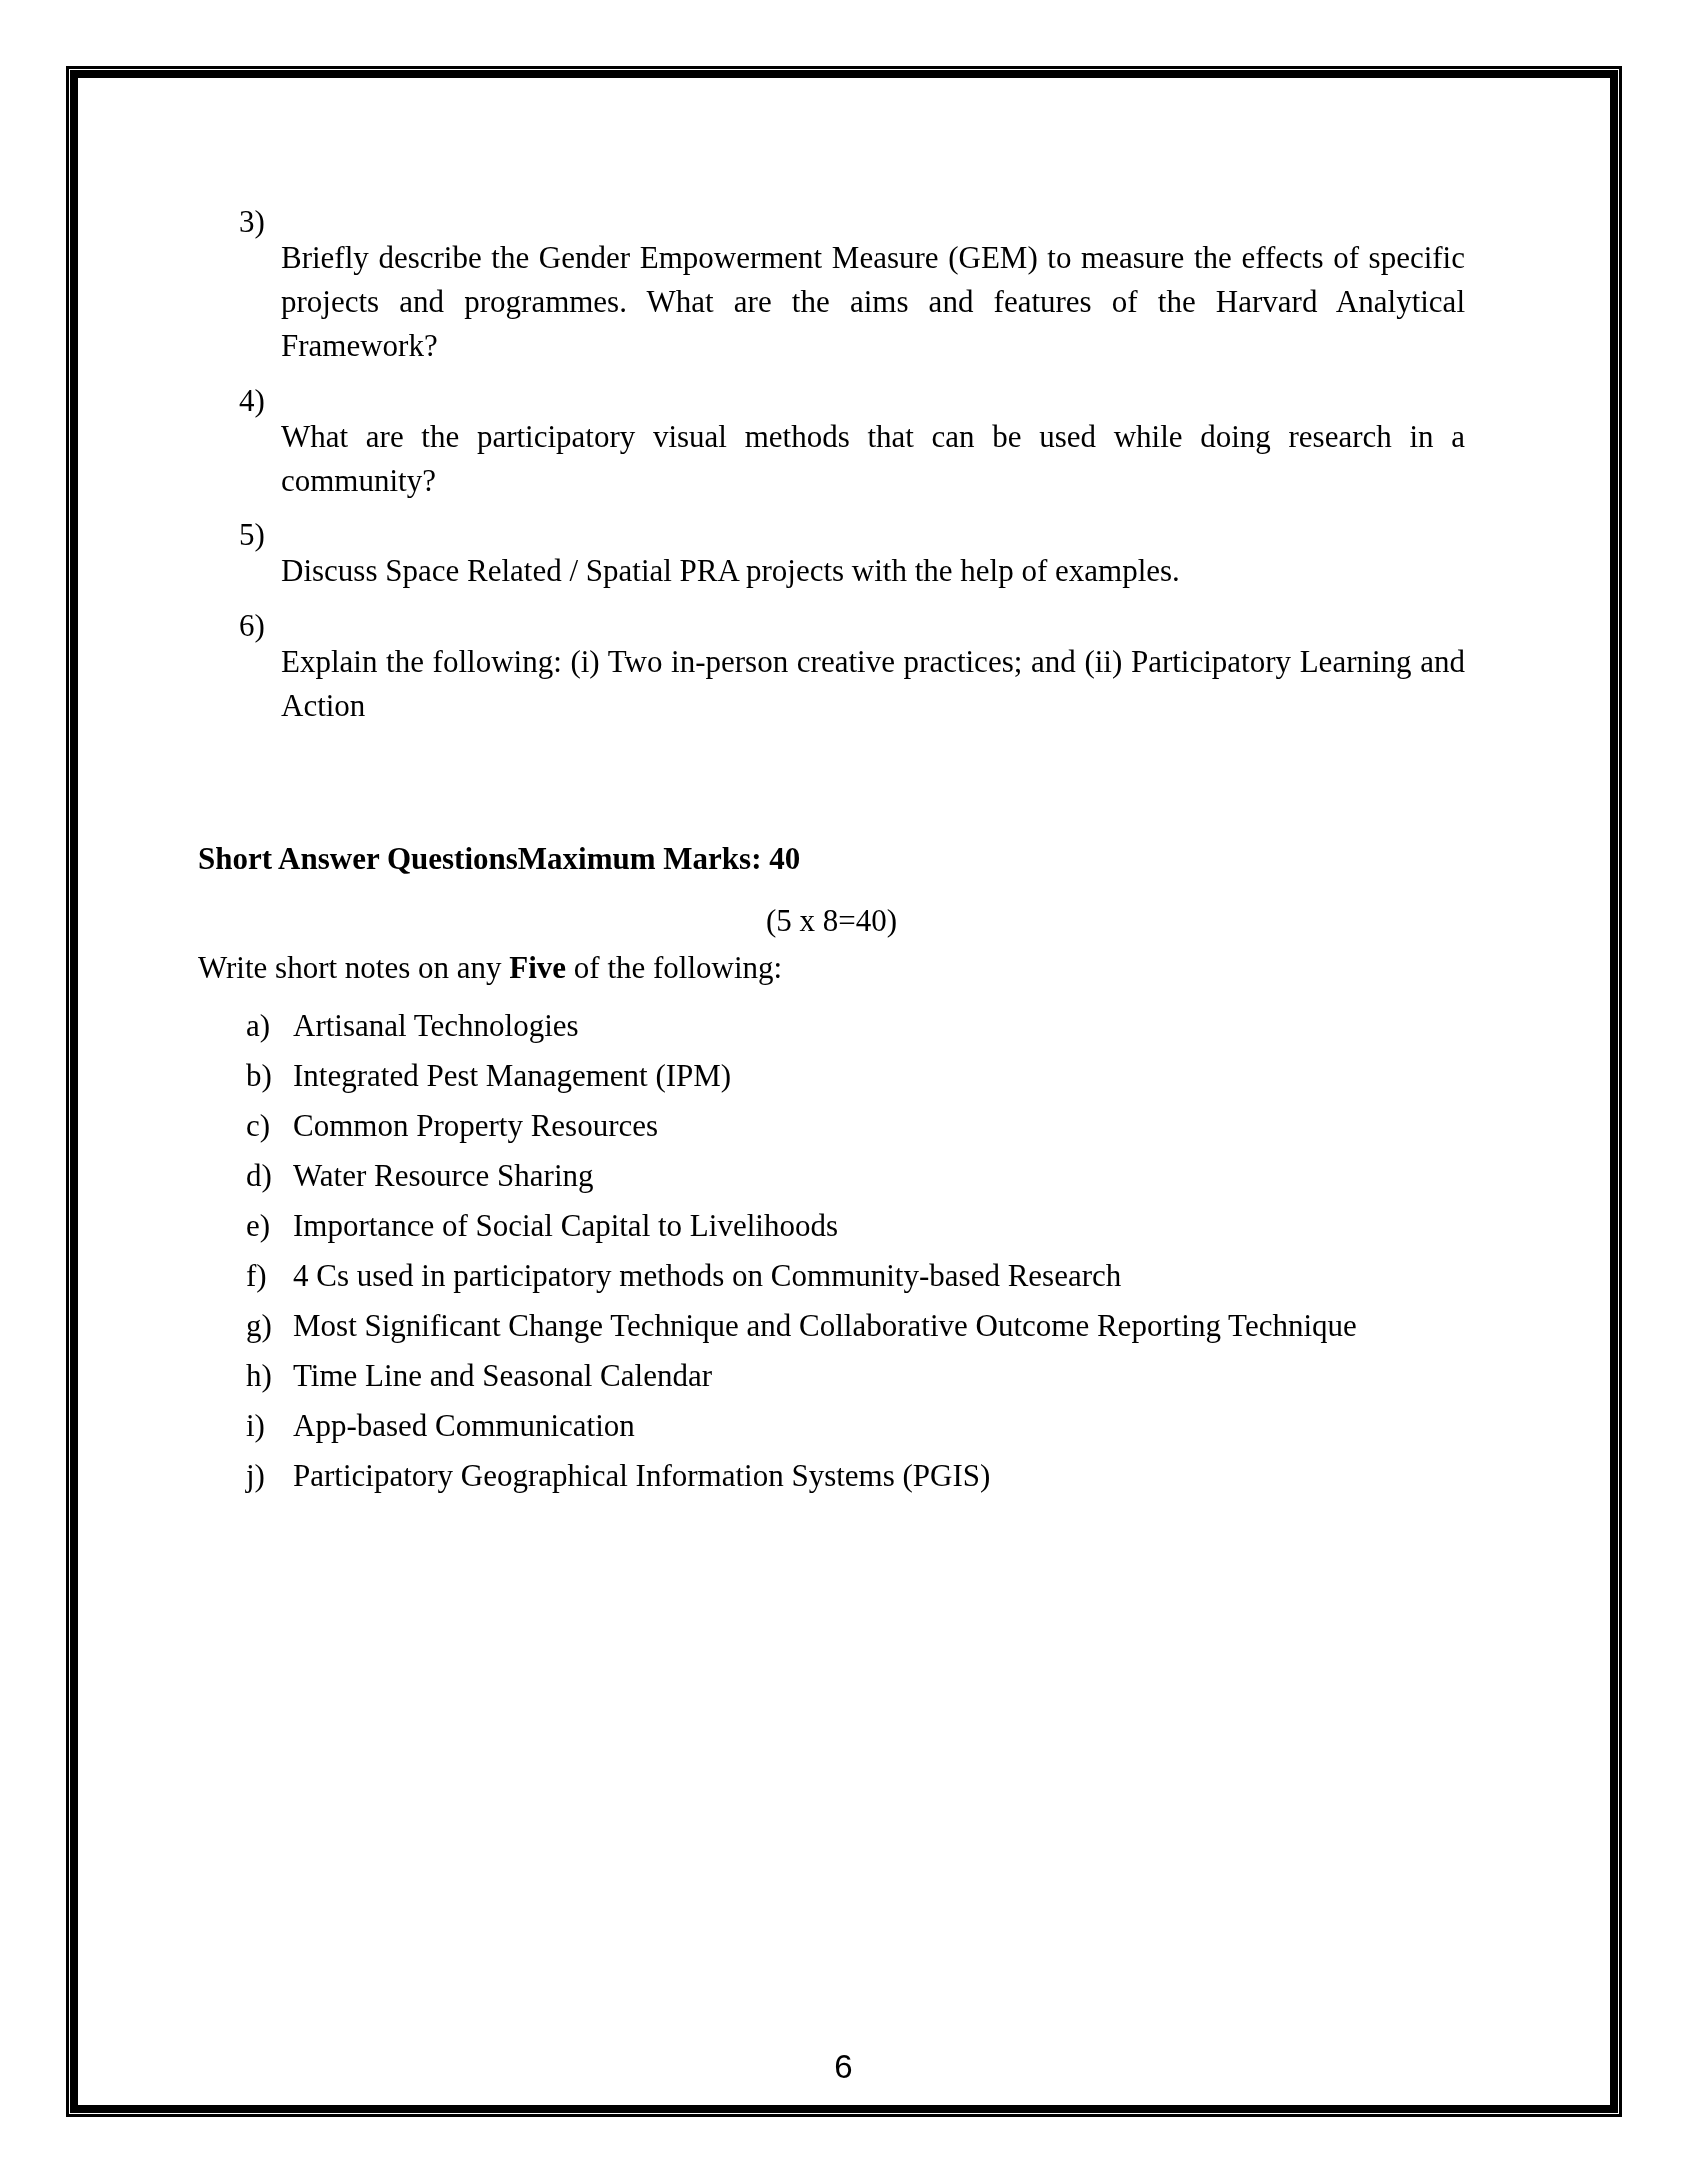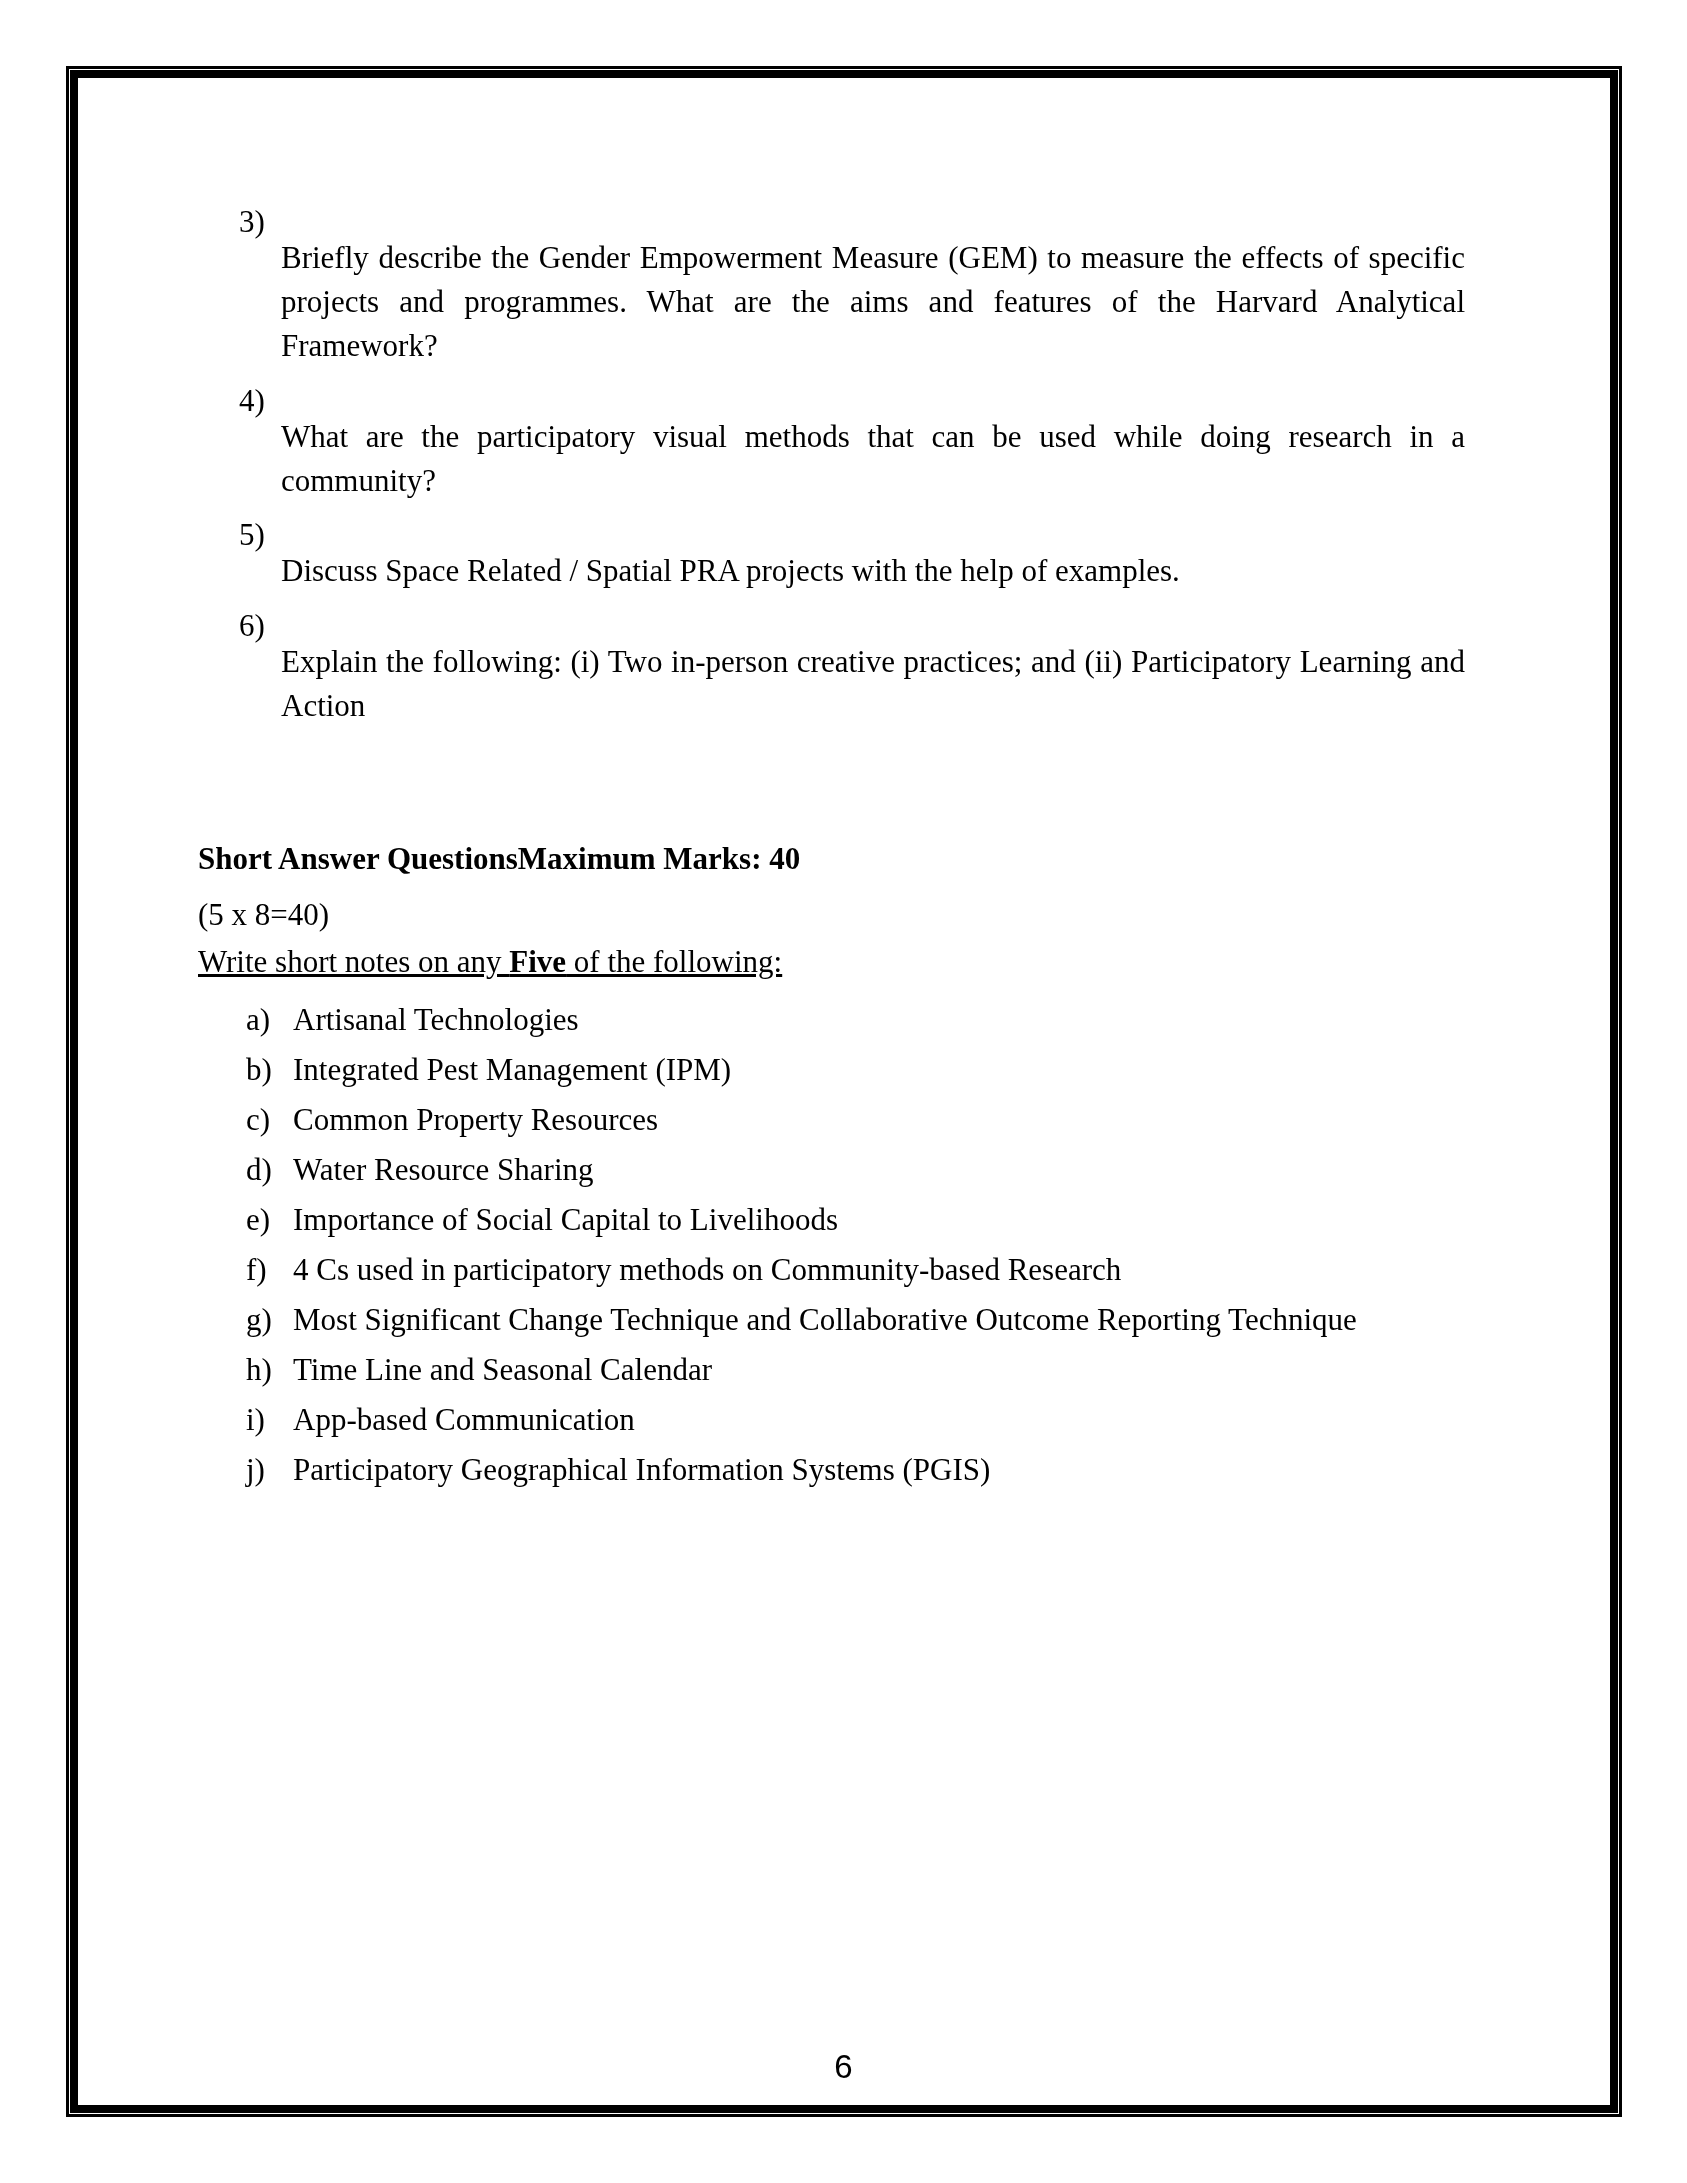--- a/index.html
+++ b/index.html
@@ -55,26 +55,25 @@
     text-align: justify;
     margin-top: 36px;
   }
   .section-header {
     display: flex;
     align-items: baseline;
     margin-top: 109px;
     font-weight: bold;
   }
   .marks-breakup {
-    text-align: left;
-    margin-top: 12px;
+    text-align: center;
+    margin-top: 18px;
   }
   .instruction {
     margin: 3.3px 0 0 0;
-    text-decoration: underline;
   }
   .instruction b { font-weight: bold; }
   ol.sa-list {
     margin-top: 14px;
   }
   .sa-item {
     display: flex;
     margin: 0 0 6px 48px;
   }
   .sa-marker {

